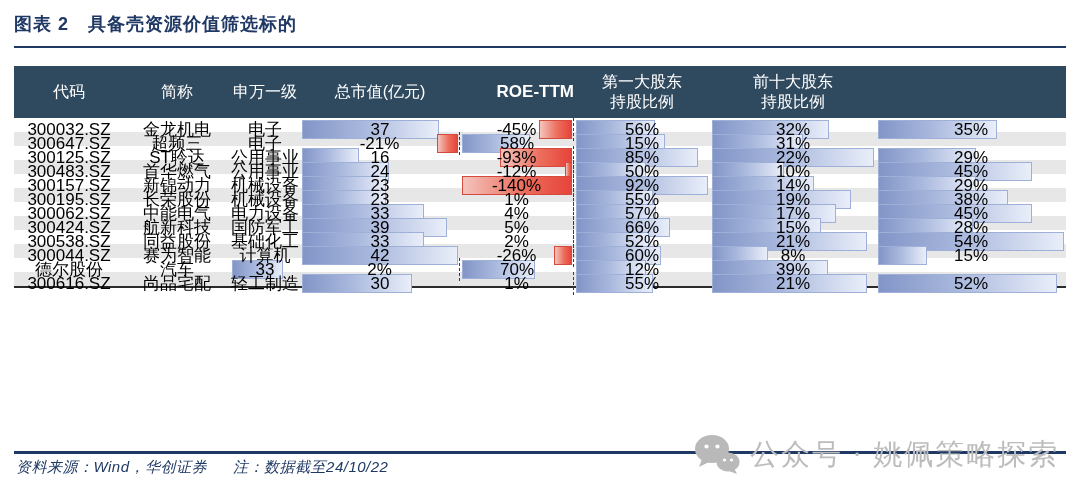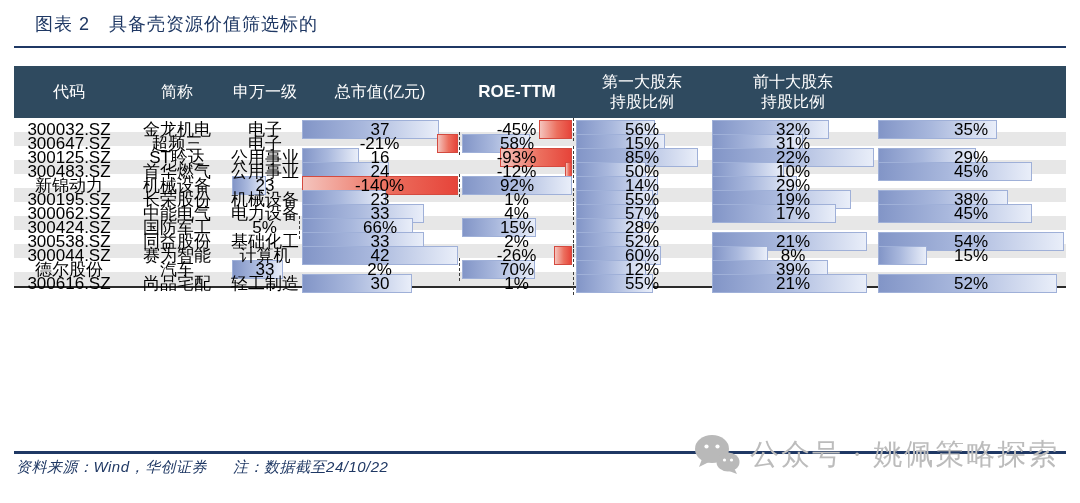--- a/index.html
+++ b/index.html
@@ -7,28 +7,28 @@
     --header-bg:#2f4a5f;
     --row-alt:#e7e7e7;
     --bar-border:#9fb0d8;
     --red-border:#d44a3f;
     --gray-wm:#bcbcbc;
   }
   *{margin:0;padding:0;box-sizing:border-box;}
   body{font-family:"Liberation Sans","DejaVu Sans",sans-serif;background:#fff;}
   .page{position:relative;width:1080px;height:503px;background:#fff;overflow:hidden;}
 
-  .fig-title{position:absolute;left:14px;top:12px;font-size:18px;font-weight:normal;color:var(--navy);letter-spacing:1px;margin-left:21px;}
+  .fig-title{position:absolute;left:14px;top:12px;font-size:18px;font-weight:bold;color:var(--navy);letter-spacing:1px;}
   .title-rule{position:absolute;left:14px;top:46px;width:1052px;height:2px;background:var(--navy);}
 
   .tbl{position:absolute;left:14px;top:66px;width:1052px;border-bottom:2px solid #2b2b2b;}
   .grid-row{display:grid;grid-template-columns:110px 106px 70px 160px 114px 136px 166px 190px;}
   .thead{height:52px;background:var(--header-bg);color:#fff;}
   .th{display:flex;flex-direction:column;align-items:center;justify-content:center;font-size:16px;line-height:1.25;text-align:center;}
-  .th.roe{font-weight:bold;font-size:17px;}
+  .th.roe{font-weight:bold;font-size:17px;align-items:flex-end;}
 
   .trow{height:14px;}
   .trow:nth-child(odd){background:#fff;}
   .trow:nth-child(even){background:var(--row-alt);}
   .cell{position:relative;display:flex;align-items:center;justify-content:center;font-size:17px;color:#000;white-space:nowrap;overflow:visible;}
   .cell .val{position:relative;z-index:2;}
   .cell.roe-cell{border-right:1px dashed #3c3c3c;}
 
   .bar{position:absolute;top:2px;bottom:2px;z-index:1;}
   .bar-blue{left:2px;background:linear-gradient(90deg,#8295c7 0%,#a9b8dd 45%,#e9eef9 100%);border:1px solid var(--bar-border);}
@@ -191,20 +191,23 @@
             <div class="bar bar-blue" style="width: calc(45.5% - 4px);"></div>
             <span class="val">10%</span>
           </div>
           <div class="cell">
             <div class="bar bar-blue" style="width: calc(83.3% - 4px);"></div>
             <span class="val">45%</span>
           </div>
         </div>
         <div class="grid-row trow">
           <div class="cell">
+            <span class="val">300157.SZ</span>
+          </div>
+          <div class="cell">
             <span class="val">新锦动力</span>
           </div>
           <div class="cell">
             <span class="val">机械设备</span>
           </div>
           <div class="cell">
             <div class="bar bar-blue" style="width: calc(54.8% - 4px);"></div>
             <span class="val">23</span>
           </div>
           <div class="cell roe-cell">
@@ -282,21 +285,28 @@
           <div class="cell">
             <div class="bar bar-blue" style="width: calc(83.3% - 4px);"></div>
             <span class="val">45%</span>
           </div>
         </div>
         <div class="grid-row trow">
           <div class="cell">
             <span class="val">300424.SZ</span>
           </div>
           <div class="cell">
+            <span class="val">航新科技</span>
+          </div>
+          <div class="cell">
             <span class="val">国防军工</span>
+          </div>
+          <div class="cell">
+            <div class="bar bar-blue" style="width: calc(92.9% - 4px);"></div>
+            <span class="val">39</span>
           </div>
           <div class="cell roe-cell">
             <span class="val">5%</span>
           </div>
           <div class="cell">
             <div class="bar bar-blue" style="width: calc(71.7% - 4px);"></div>
             <span class="val">66%</span>
           </div>
           <div class="cell">
             <div class="bar bar-blue" style="width: calc(68.2% - 4px);"></div>

